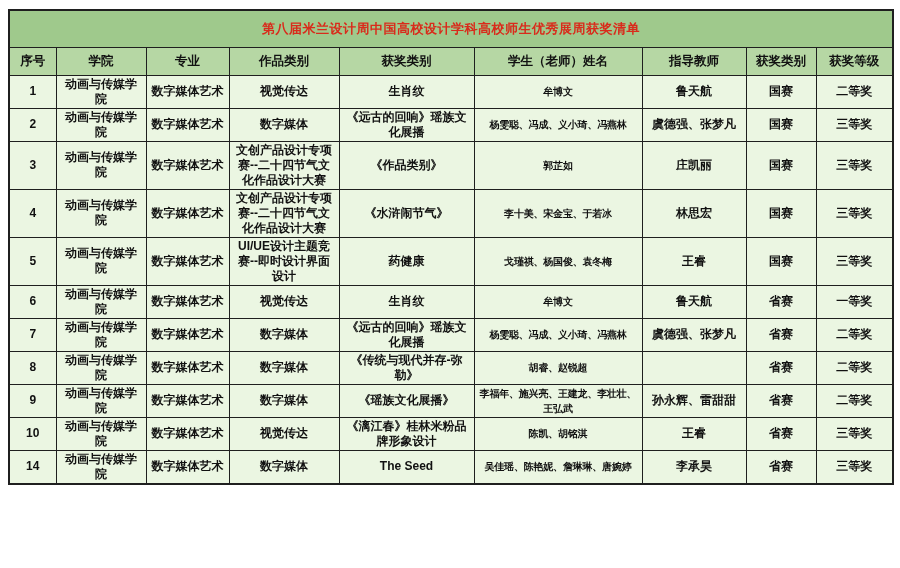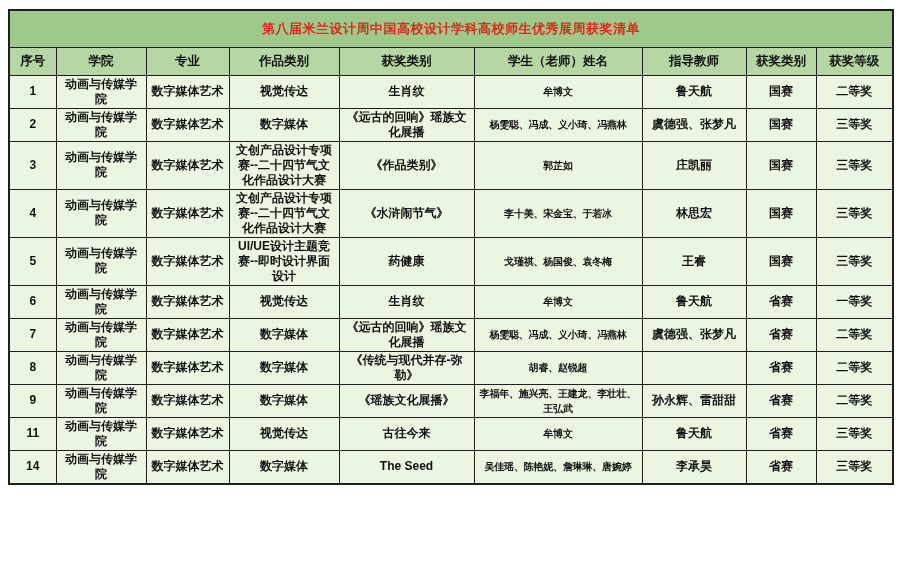--- a/index.html
+++ b/index.html
@@ -182,27 +182,27 @@
           <td>动画与传媒学院</td>
           <td>数字媒体艺术</td>
           <td>数字媒体</td>
           <td>《瑶族文化展播》</td>
           <td class="students">李福年、施兴亮、王建龙、李壮壮、王弘武</td>
           <td>孙永辉、雷甜甜</td>
           <td>省赛</td>
           <td>二等奖</td>
         </tr>
         <tr>
-          <td>11</td>
+          <td>10</td>
           <td>动画与传媒学院</td>
           <td>数字媒体艺术</td>
           <td>视觉传达</td>
-          <td>古往今来</td>
-          <td class="students">牟博文</td>
-          <td>鲁天航</td>
+          <td>《漓江春》桂林米粉品牌形象设计</td>
+          <td class="students">陈凯、胡铭淇</td>
+          <td>王睿</td>
           <td>省赛</td>
           <td>三等奖</td>
         </tr>
         <tr>
           <td>14</td>
           <td>动画与传媒学院</td>
           <td>数字媒体艺术</td>
           <td>数字媒体</td>
           <td>The Seed</td>
           <td class="students">吴佳瑶、陈艳妮、詹琳琳、唐婉婷</td>

